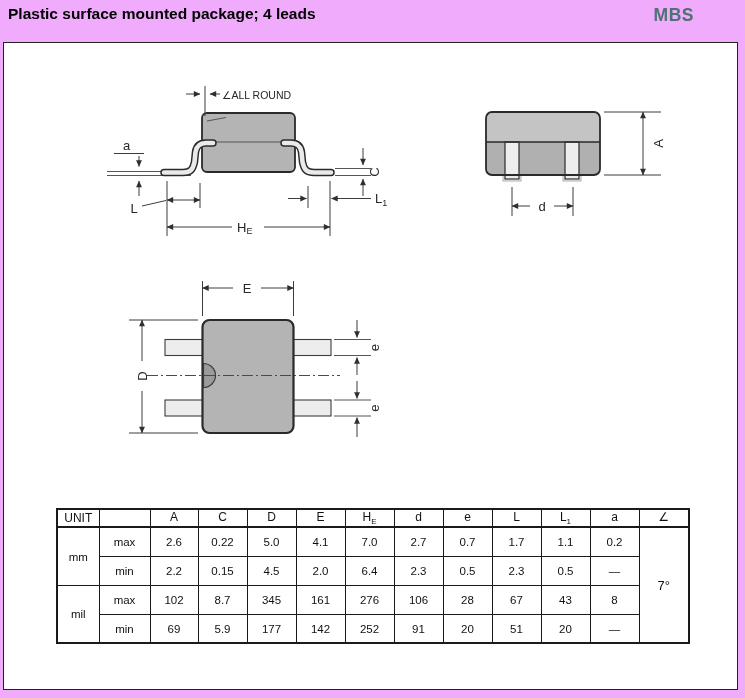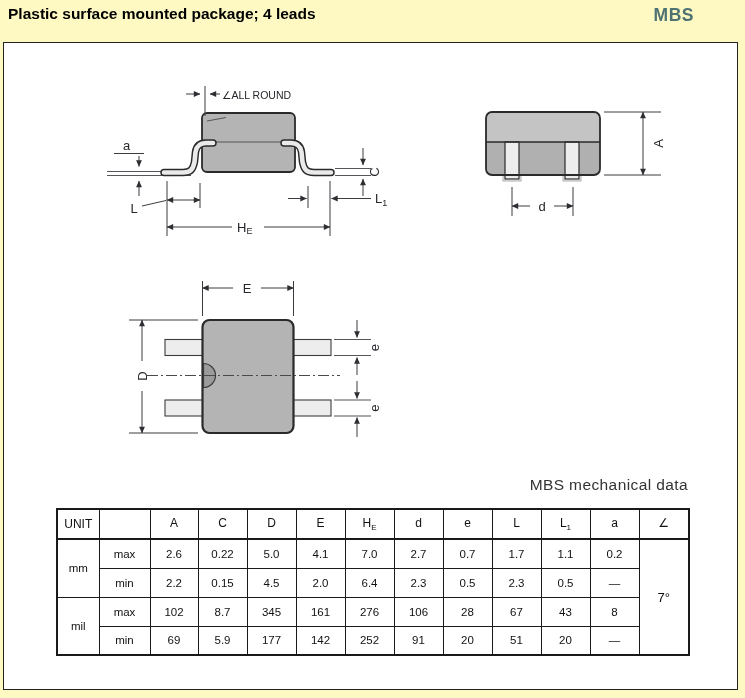--- a/index.html
+++ b/index.html
@@ -1,33 +1,33 @@
 <!DOCTYPE html>
 <html><head>
 <meta charset="utf-8">
 <style>
   html,body{margin:0;padding:0;background:#ffffff;}
-  .page{position:relative;width:745px;height:698px;background:#fef9c3;overflow:hidden;
+  .page{position:relative;width:745px;height:698px;background:#f0abfc;overflow:hidden;
         font-family:"Liberation Sans",sans-serif;color:#222;}
   .doc-title{position:absolute;left:8px;top:5px;font-size:15.5px;font-weight:bold;color:#000;}
   .brand{position:absolute;right:51px;top:5px;font-size:17.5px;font-weight:bold;color:#4e7272;letter-spacing:0.5px;}
   .frame{position:absolute;left:3px;top:42px;width:733px;height:646px;border:1.5px solid #222;background:#fff;}
   svg.drawings{position:absolute;left:0;top:0;}
   svg .dim{stroke:#3c3c40;stroke-width:1;fill:none;}
   svg .ref{stroke:#55555a;stroke-width:1;fill:none;}
   svg text{font-family:"Liberation Sans",sans-serif;fill:#26262c;}
   .caption{position:absolute;left:56px;width:632px;top:476px;text-align:right;
            font-size:15.5px;color:#333;letter-spacing:0.4px;}
   table.mech{position:absolute;left:56px;top:508px;border-collapse:collapse;table-layout:fixed;
              font-size:11.5px;color:#111;}
   table.mech th,table.mech td{border:1px solid #1a1a1a;text-align:center;vertical-align:middle;
              padding:0;font-weight:normal;}
   table.mech{border:2px solid #1a1a1a;}
   table.mech tr{height:29px;}
-  table.mech tr.hdr{height:30px;}
+  table.mech tr.hdr{height:18px;}
   table.mech tr.hdr th{border-bottom:2px solid #1a1a1a;font-size:12px;}
   table.mech sub{font-size:8px;}
   td.angle{font-size:13px;}
 </style>
 </head>
 <body>
 
 <div class="page">
 
   <div class="doc-title">Plastic surface mounted package; 4 leads</div>
@@ -166,21 +166,20 @@
       <g>
         <line class="ref" x1="334" y1="400" x2="371" y2="400"></line>
         <line class="ref" x1="334" y1="416" x2="371" y2="416"></line>
         <line class="dim" x1="357" y1="381" x2="357" y2="398.5" marker-end="url(#arr)"></line>
         <line class="dim" x1="357" y1="437" x2="357" y2="417.5" marker-end="url(#arr)"></line>
         <text x="374" y="412.5" font-size="13" text-anchor="middle" transform="rotate(-90 374 408)">e</text>
       </g>
     </g>
   </svg>
 
-  <div class="caption">MBS mechanical data</div>
 
   <table class="mech">
     <colgroup>
       <col style="width:42px">
         <col style="width:51px">
       <col style="width:48px">
         <col style="width:49px">
         <col style="width:49px">
         <col style="width:49px">
       <col style="width:49px">

